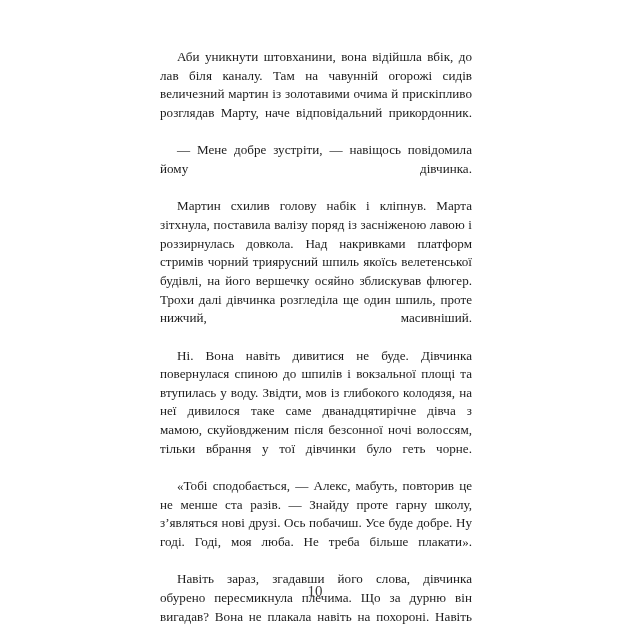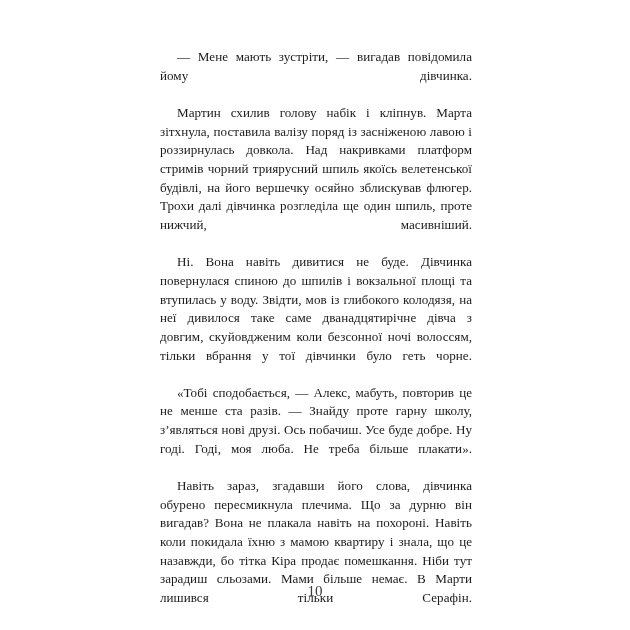--- a/index.html
+++ b/index.html
@@ -62,23 +62,24 @@
     color: #3a3a3a;
     font-family: "Liberation Serif", "DejaVu Serif", serif;
   }
 </style>
 </head>
 <body>
 
 <div id="page">
 
   <div id="text-column">
-    <p class="para">— Мене мають зустріти, — вигадав повідомила йому дівчинка.</p>
+    <p class="para">Аби уникнути штовханини, вона відійшла вбік, до лав біля каналу. Там на чавунній огорожі сидів величезний мартин із золотавими очима й прискіпливо розглядав Марту, наче відповідальний прикордонник.</p>
+    <p class="para">— Мене добре зустріти, — навіщось повідомила йому дівчинка.</p>
     <p class="para">Мартин схилив голову набік і кліпнув. Марта зітхнула, поставила валізу поряд із засніженою лавою і роззирнулась довкола. Над накривками платформ стримів чорний триярусний шпиль якоїсь велетенської будівлі, на його вершечку осяйно зблискував флюгер. Трохи далі дівчинка розгледіла ще один шпиль, проте нижчий, масивніший.</p>
-    <p class="para">Ні. Вона навіть дивитися не буде. Дівчинка повернулася спиною до шпилів і вокзальної площі та втупилась у воду. Звідти, мов із глибокого колодязя, на неї дивилося таке саме дванадцятирічне дівча з довгим, скуйовдженим коли безсонної ночі волоссям, тільки вбрання у тої дівчинки було геть чорне.</p>
+    <p class="para">Ні. Вона навіть дивитися не буде. Дівчинка повернулася спиною до шпилів і вокзальної площі та втупилась у воду. Звідти, мов із глибокого колодязя, на неї дивилося таке саме дванадцятирічне дівча з мамою, скуйовдженим після безсонної ночі волоссям, тільки вбрання у тої дівчинки було геть чорне.</p>
     <p class="para">«Тобі сподобається, — Алекс, мабуть, повторив це не менше ста разів. — Знайду проте гарну школу, з’являться нові друзі. Ось побачиш. Усе буде добре. Ну годі. Годі, моя люба. Не треба більше плакати».</p>
     <p class="para">Навіть зараз, згадавши його слова, дівчинка обурено пересмикнула плечима. Що за дурню він вигадав? Вона не плакала навіть на похороні. Навіть коли покидала їхню з мамою квартиру і знала, що це назавжди, бо тітка Кіра продає помешкання. Ніби тут зарадиш сльозами. Мами більше немає. В Марти лишився тільки Серафін.</p>
 
   </div>
 
   <div id="page-number">10</div>
 
 </div>
 
 </body></html>

